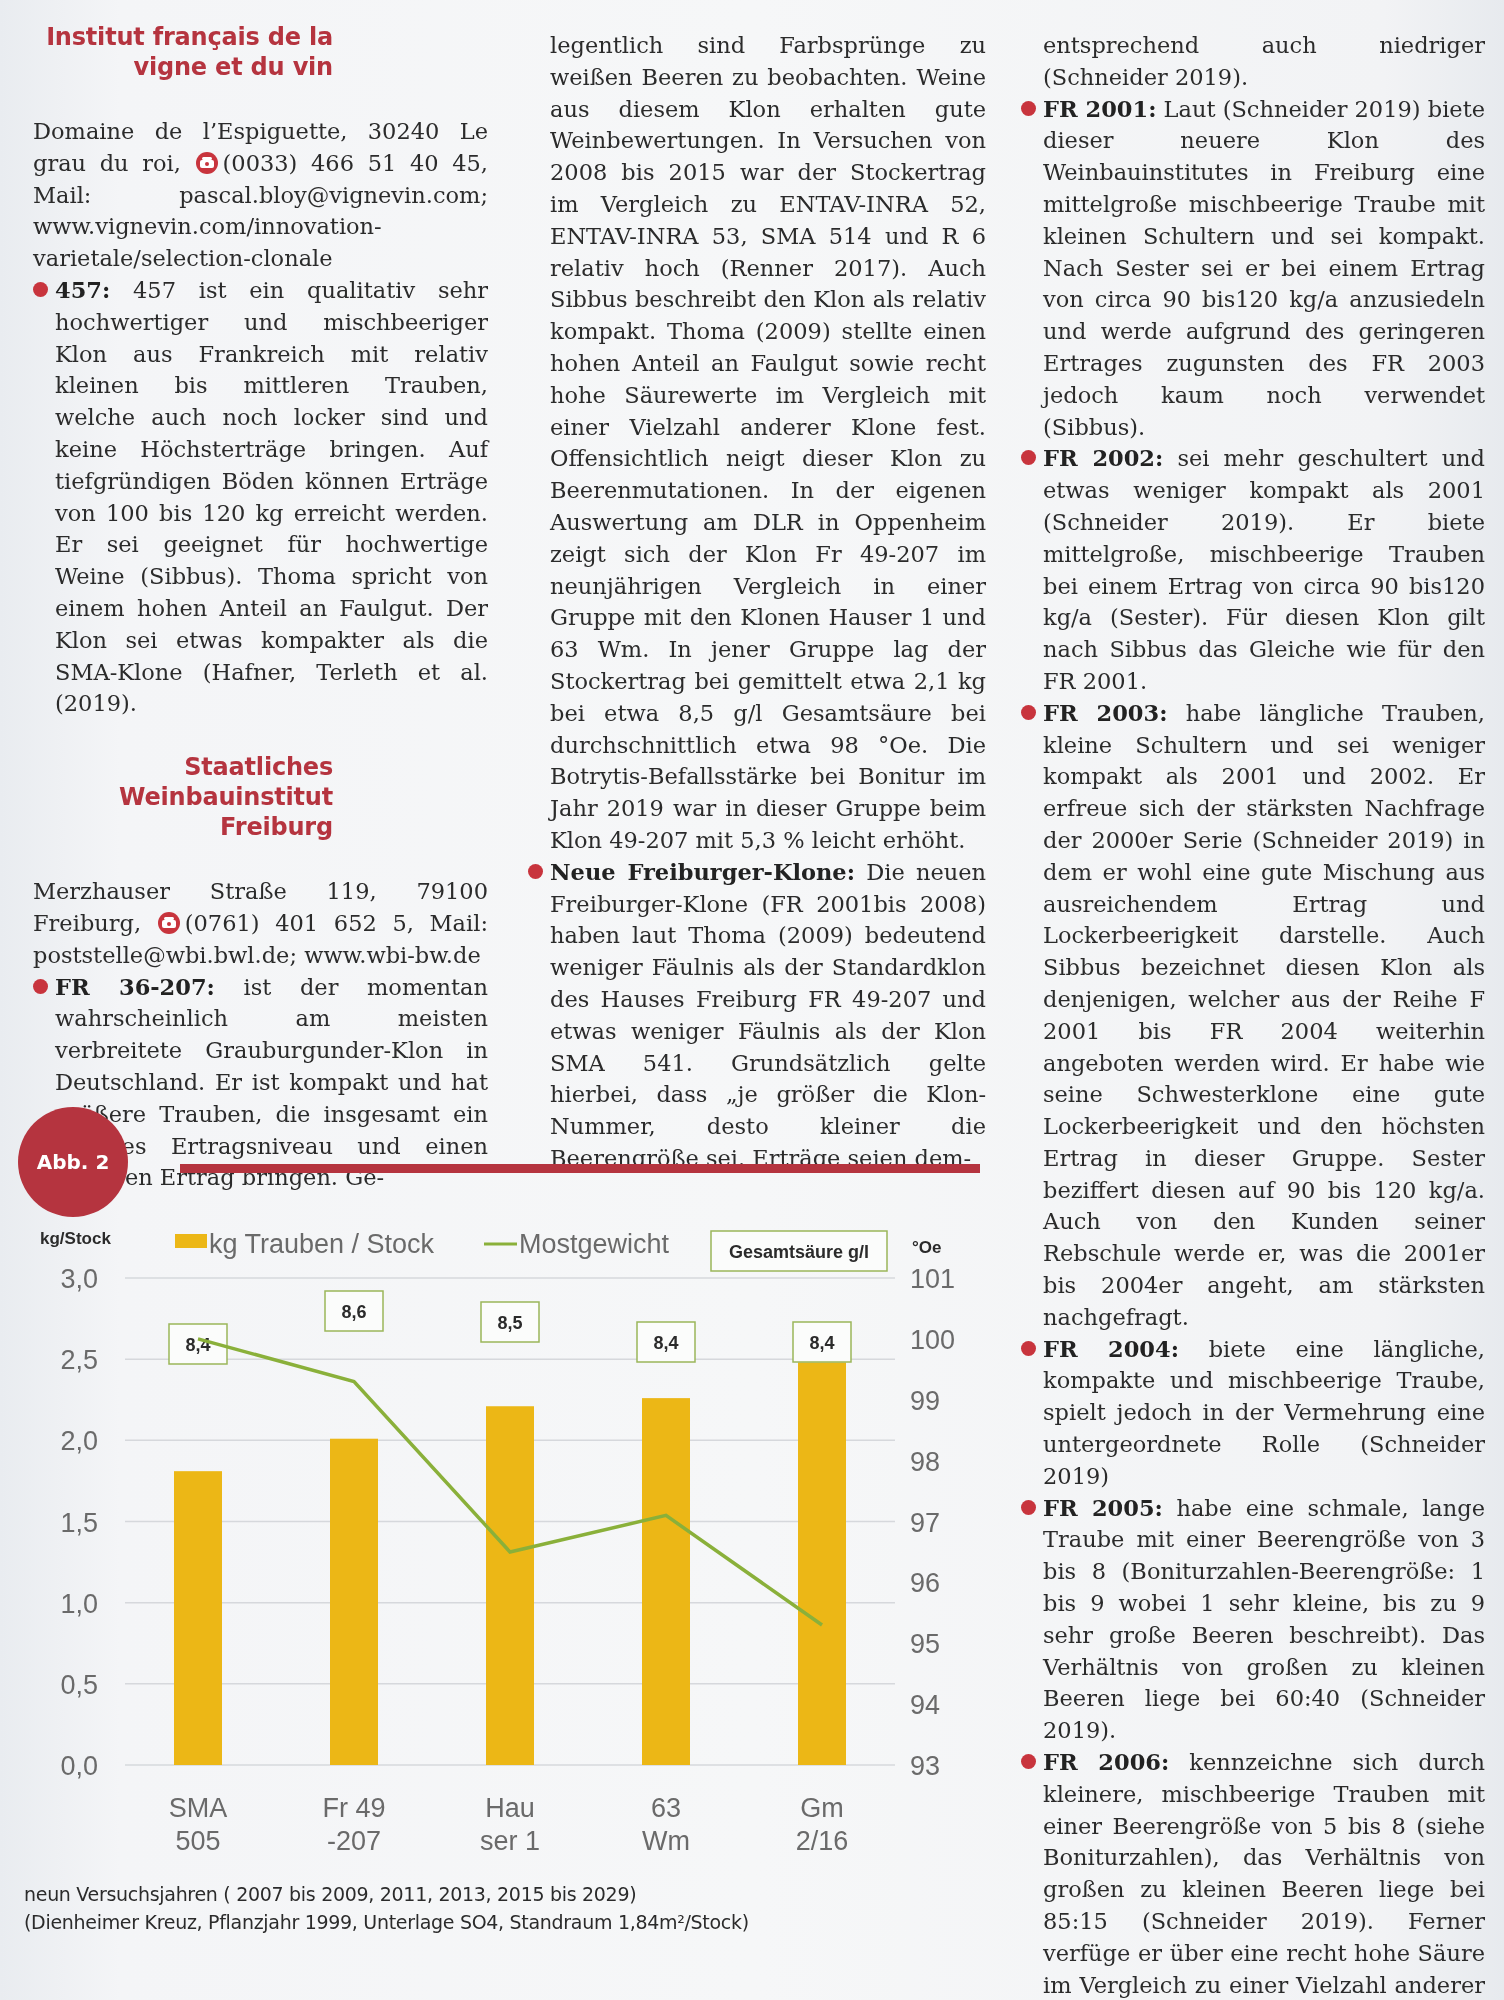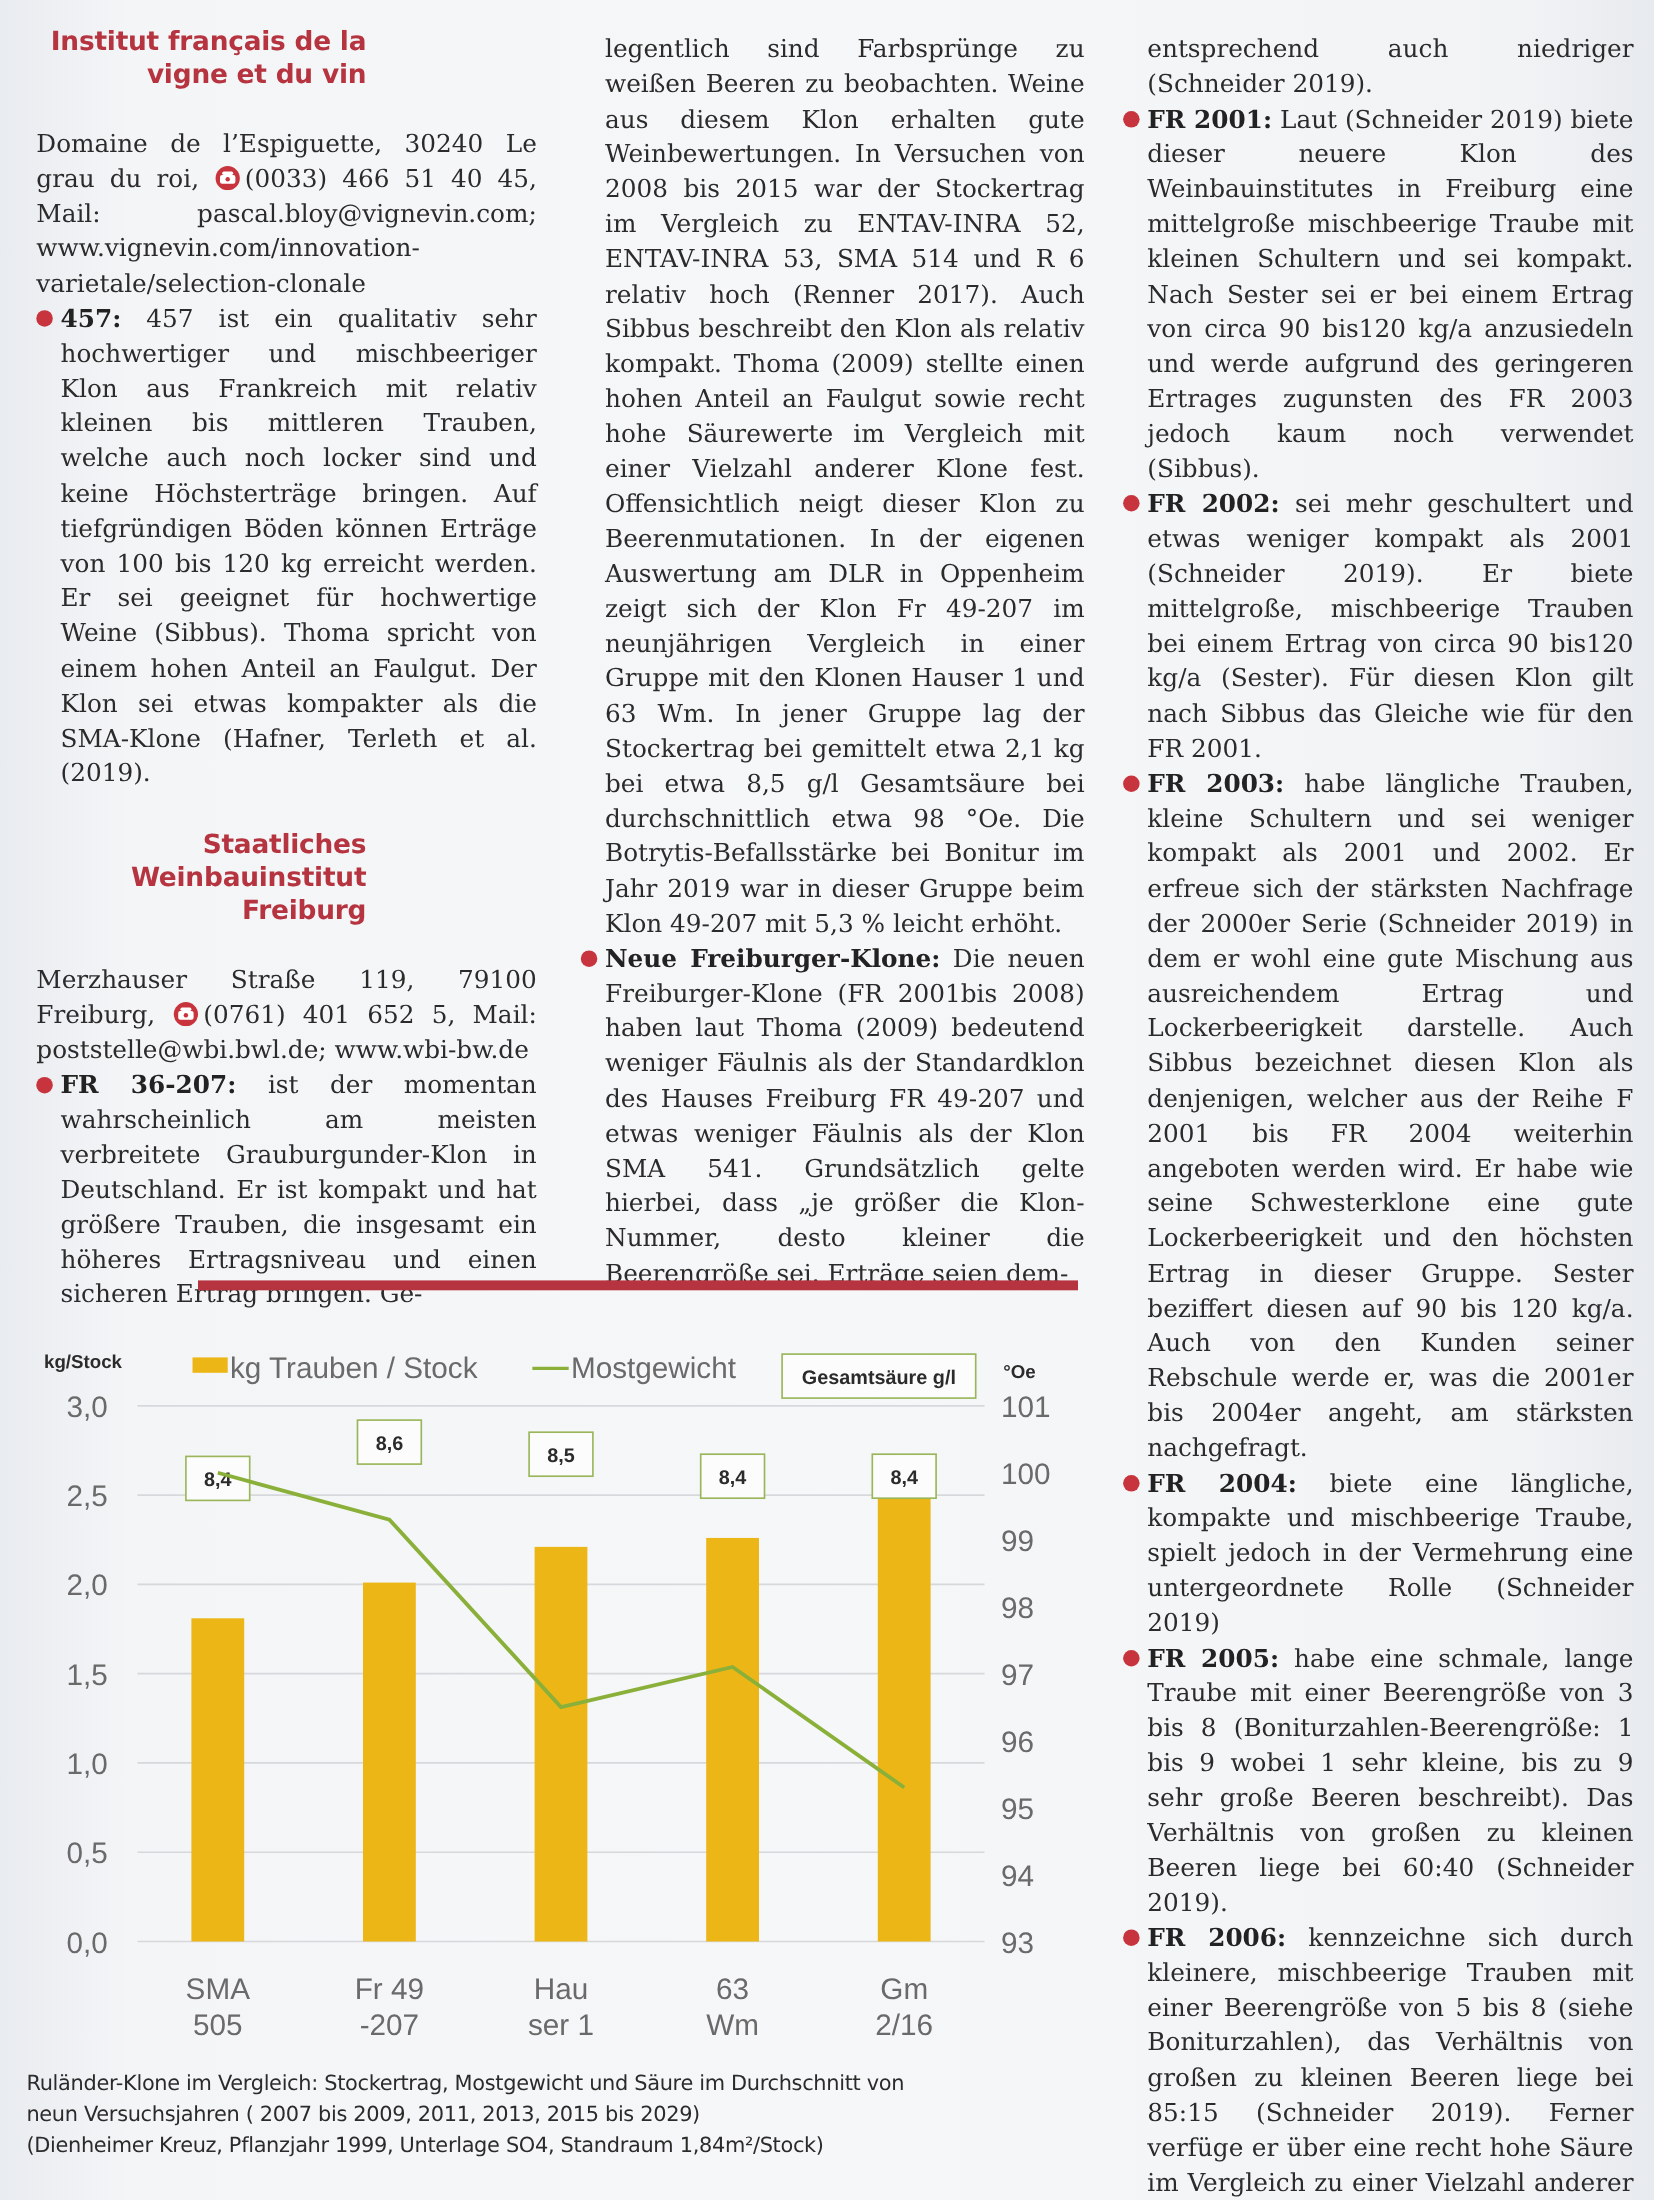--- a/index.html
+++ b/index.html
@@ -91,20 +91,21 @@
     <div id="col3-bullets">
         <div class="para bullet" style="margin-left: -22px;"><span class="dot"></span><b>FR 2001:</b> <span>Laut (Schneider 2019) biete dieser neuere Klon des Weinbauinstitutes in Freiburg eine mittelgroße mischbeerige Traube mit kleinen Schultern und sei kompakt. Nach Sester sei er bei einem Ertrag von circa 90 bis120 kg/a anzusiedeln und werde aufgrund des geringeren Ertrages zugunsten des FR 2003 jedoch kaum noch verwendet (Sibbus).</span></div>
         <div class="para bullet" style="margin-left: -22px;"><span class="dot"></span><b>FR 2002:</b> <span>sei mehr geschultert und etwas weniger kompakt als 2001 (Schneider 2019). Er biete mittelgroße, mischbeerige Trauben bei einem Ertrag von circa 90 bis120 kg/a (Sester). Für diesen Klon gilt nach Sibbus das Gleiche wie für den FR 2001.</span></div>
         <div class="para bullet" style="margin-left: -22px;"><span class="dot"></span><b>FR 2003:</b> <span>habe längliche Trauben, kleine Schultern und sei weniger kompakt als 2001 und 2002. Er erfreue sich der stärksten Nachfrage der 2000er Serie (Schneider 2019) in dem er wohl eine gute Mischung aus ausreichendem Ertrag und Lockerbeerigkeit darstelle. Auch Sibbus bezeichnet diesen Klon als denjenigen, welcher aus der Reihe F 2001 bis FR 2004 weiterhin angeboten werden wird. Er habe wie seine Schwesterklone eine gute Lockerbeerigkeit und den höchsten Ertrag in dieser Gruppe. Sester beziffert diesen auf 90 bis 120 kg/a. Auch von den Kunden seiner Rebschule werde er, was die 2001er bis 2004er angeht, am stärksten nachgefragt.</span></div>
         <div class="para bullet" style="margin-left: -22px;"><span class="dot"></span><b>FR 2004:</b> <span>biete eine längliche, kompakte und mischbeerige Traube, spielt jedoch in der Vermehrung eine untergeordnete Rolle (Schneider 2019)</span></div>
         <div class="para bullet" style="margin-left: -22px;"><span class="dot"></span><b>FR 2005:</b> <span>habe eine schmale, lange Traube mit einer Beerengröße von 3 bis 8 (Boniturzahlen-Beerengröße: 1 bis 9 wobei 1 sehr kleine, bis zu 9 sehr große Beeren beschreibt). Das Verhältnis von großen zu kleinen Beeren liege bei 60:40 (Schneider 2019).</span></div>
         <div class="para bullet" style="margin-left: -22px;"><span class="dot"></span><b>FR 2006:</b> <span>kennzeichne sich durch kleinere, mischbeerige Trauben mit einer Beerengröße von 5 bis 8 (siehe Boniturzahlen), das Verhältnis von großen zu kleinen Beeren liege bei 85:15 (Schneider 2019). Ferner verfüge er über eine recht hohe Säure im Vergleich zu einer Vielzahl anderer Klone (Thoma 2009).</span></div>
       </div>
   </div>
 
+  <div class="fig-badge">Abb. 2</div>
   <div class="fig-rule"></div>
 
   <svg class="chart" id="chart" width="1000" height="640" viewBox="0 0 1000 640">
       <line x1="125" x2="895" y1="545" y2="545" stroke="#d6d8dc" stroke-width="1.5"></line>
       <text x="98" y="555" text-anchor="end" font-size="27" fill="#6a6a6a">0,0</text>
       <line x1="125" x2="895" y1="463.83333333333337" y2="463.83333333333337" stroke="#d6d8dc" stroke-width="1.5"></line>
       <text x="98" y="473.83333333333337" text-anchor="end" font-size="27" fill="#6a6a6a">0,5</text>
       <line x1="125" x2="895" y1="382.6666666666667" y2="382.6666666666667" stroke="#d6d8dc" stroke-width="1.5"></line>
       <text x="98" y="392.6666666666667" text-anchor="end" font-size="27" fill="#6a6a6a">1,0</text>
       <line x1="125" x2="895" y1="301.5" y2="301.5" stroke="#d6d8dc" stroke-width="1.5"></line>
@@ -159,17 +160,16 @@
       <text x="822" y="129" text-anchor="middle" font-size="18" font-weight="bold" fill="#2b2b2b">8,4</text>
       <polyline points="198,118.875 354,161.48750000000018 510,331.9375 666,295.41250000000036 822,404.9875000000002" fill="none" stroke="#8ab03a" stroke-width="3.5" stroke-linejoin="miter"></polyline>
       <circle cx="198" cy="118.875" r="0.01" fill="#8ab03a"></circle>
       <circle cx="354" cy="161.48750000000018" r="0.01" fill="#8ab03a"></circle>
       <circle cx="510" cy="331.9375" r="0.01" fill="#8ab03a"></circle>
       <circle cx="666" cy="295.41250000000036" r="0.01" fill="#8ab03a"></circle>
       <circle cx="822" cy="404.9875000000002" r="0.01" fill="#8ab03a"></circle>
     </svg>
 
   <div class="caption">
-    <div>Ruländer-Klone im Vergleich: Stockertrag, Mostgewicht und Säure im Durchschnitt von</div>
     <div>neun Versuchsjahren ( 2007 bis 2009, 2011, 2013, 2015 bis 2029)</div>
     <div>(Dienheimer Kreuz, Pflanzjahr 1999, Unterlage SO4, Standraum 1,84m²/Stock)</div>
   </div>
 </div>
 
 </body></html>

